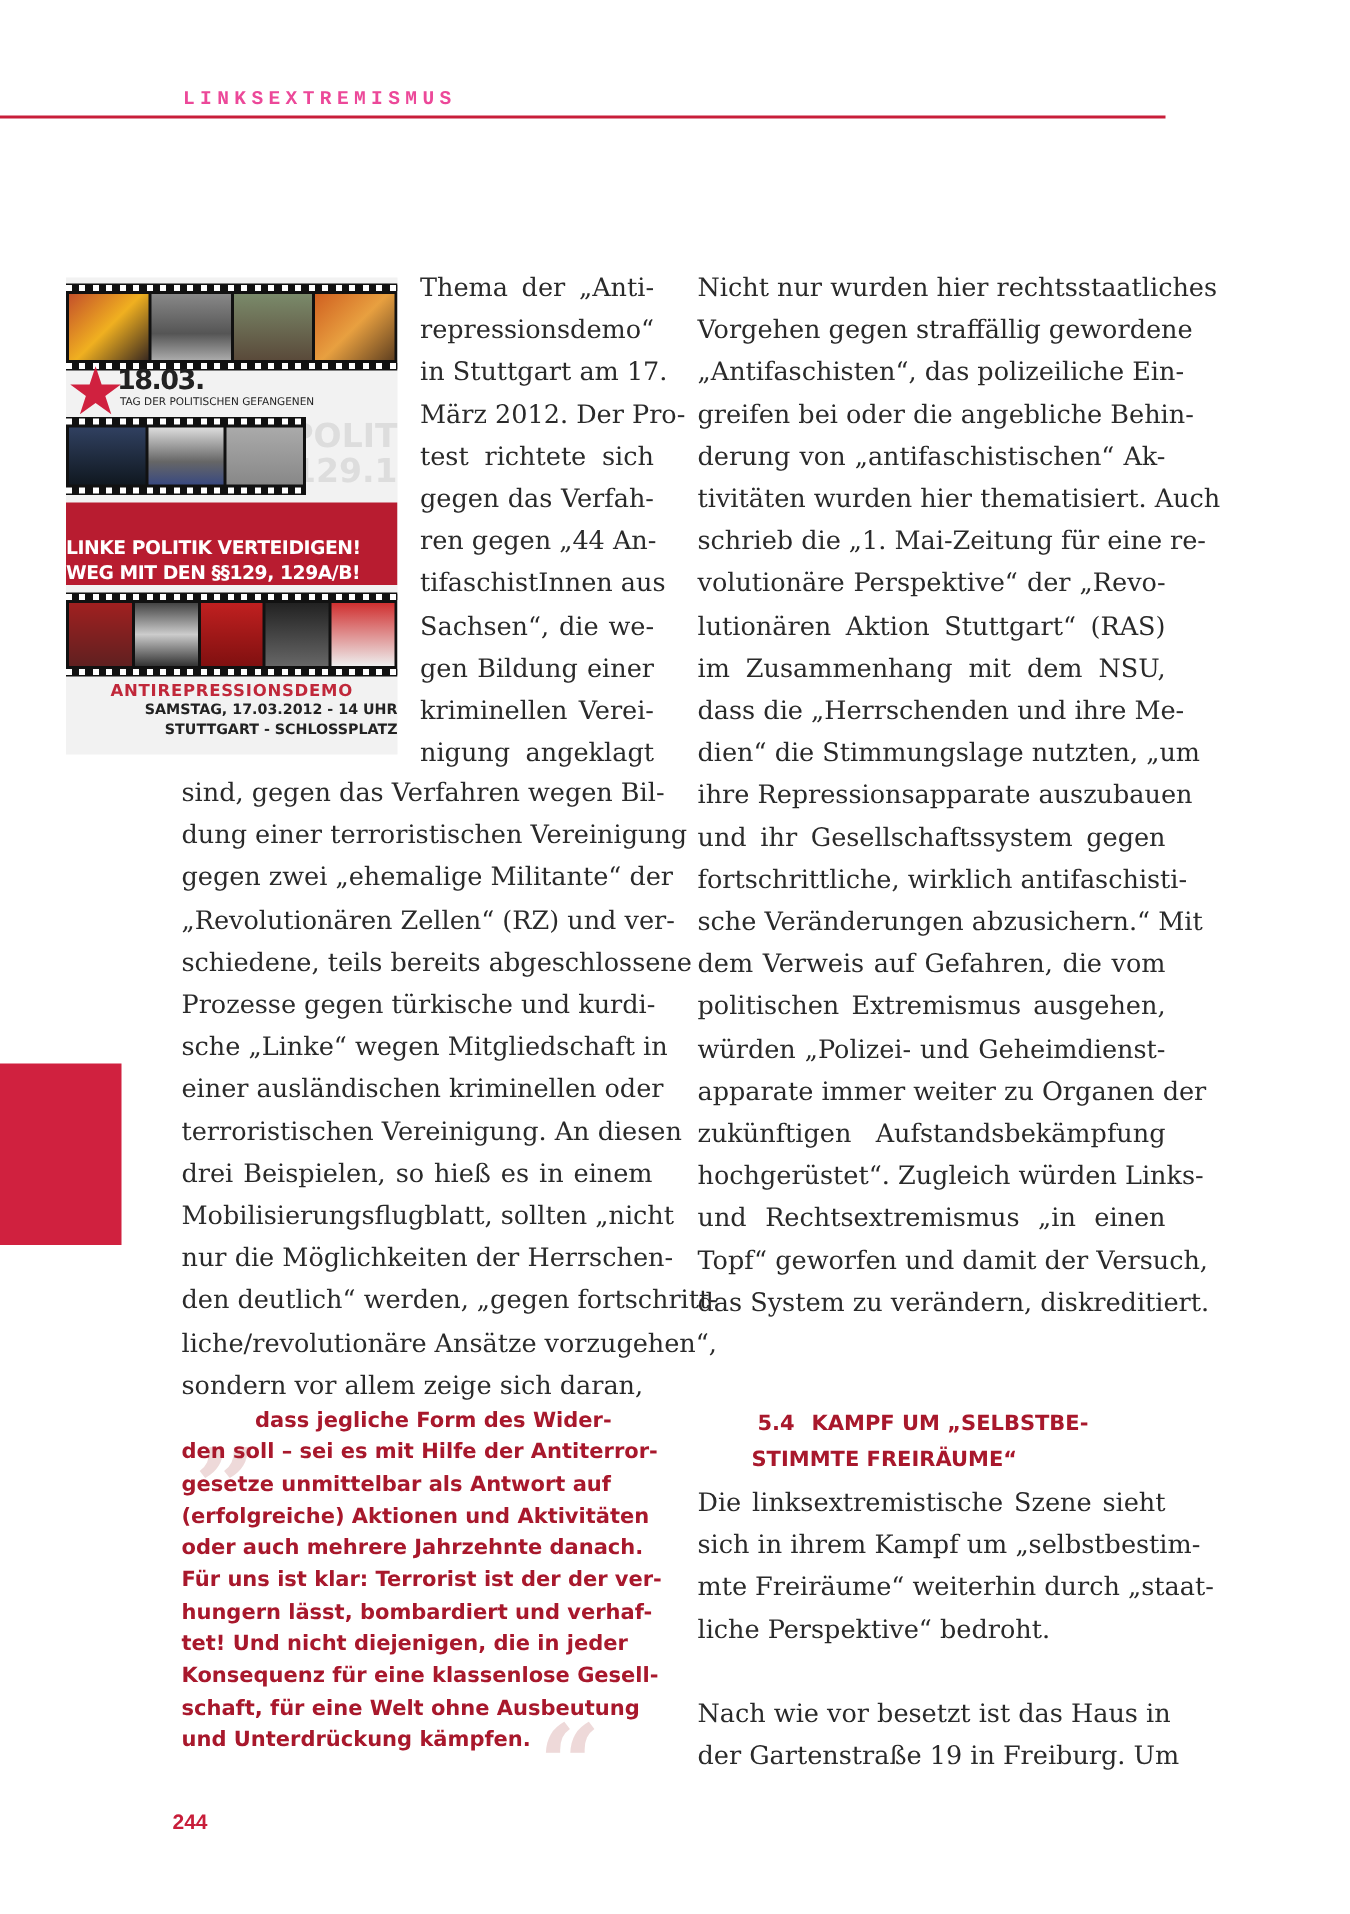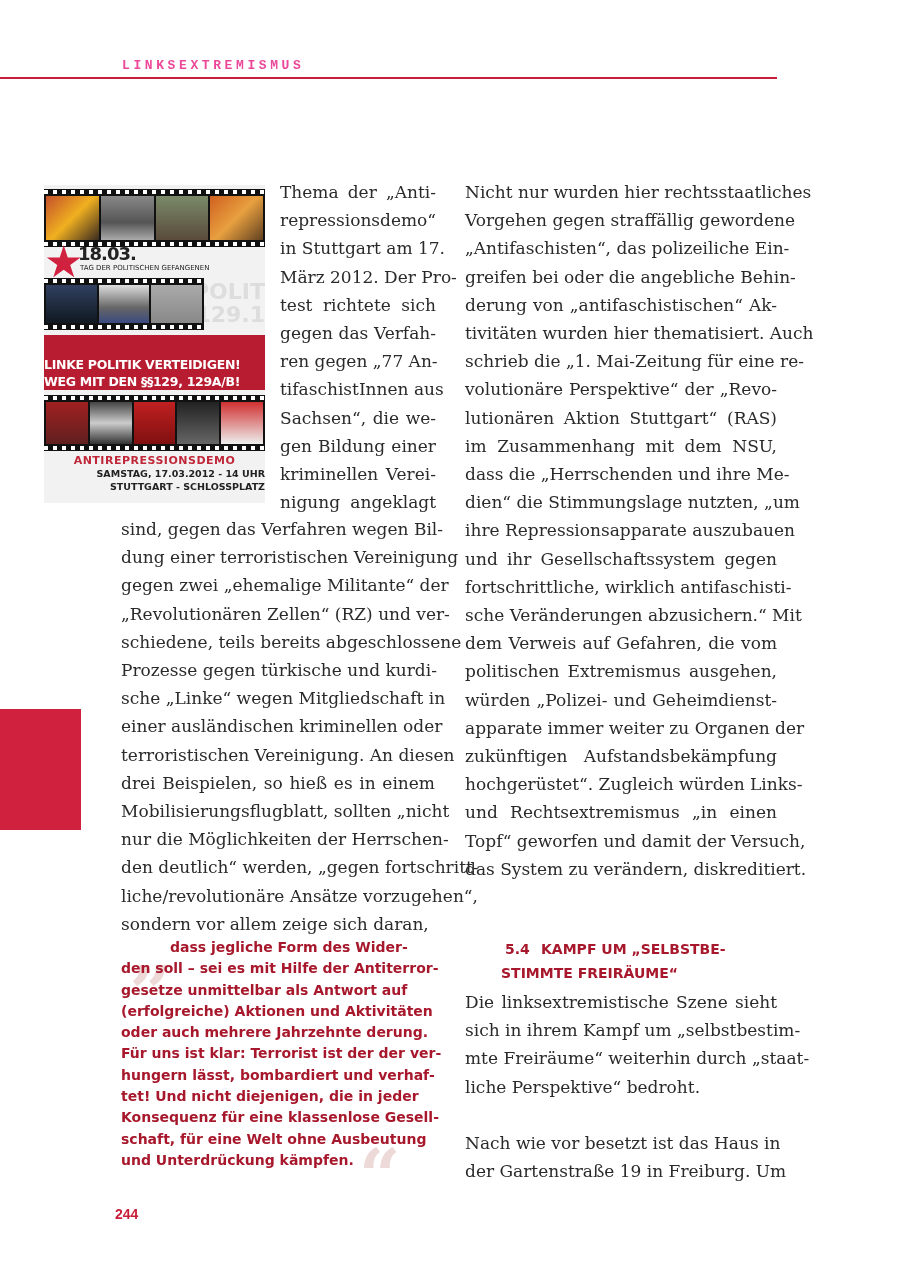--- a/index.html
+++ b/index.html
@@ -152,21 +152,21 @@
   <div class="demo-place">STUTTGART - SCHLOSSPLATZ</div>
 </div>
 
 <div class="wrap-text">
   <span class="line">Thema der „Anti-</span>
   <span class="line">repressionsdemo“</span>
   <span class="line">in Stuttgart am 17.</span>
   <span class="line">März 2012. Der Pro-</span>
   <span class="line">test richtete sich</span>
   <span class="line">gegen das Verfah-</span>
-  <span class="line">ren gegen „77 An-</span>
+  <span class="line">ren gegen „44 An-</span>
   <span class="line">tifaschistInnen aus</span>
   <span class="line">Sachsen“, die we-</span>
   <span class="line">gen Bildung einer</span>
   <span class="line">kriminellen Verei-</span>
   <span class="line">nigung angeklagt</span>
 </div>
 
 <div class="col-left">
   <span class="line">sind, gegen das Verfahren wegen Bil-</span>
   <span class="line">dung einer terroristischen Vereinigung</span>
@@ -185,21 +185,21 @@
   <span class="line last">sondern vor allem zeige sich daran,</span>
 </div>
 
 <div class="pullquote">
   <span class="open-quote">„</span>
   <span class="close-quote">“</span>
   <span class="qline indent">dass jegliche Form des Wider-</span>
   <span class="qline">den soll – sei es mit Hilfe der Antiterror-</span>
   <span class="qline">gesetze unmittelbar als Antwort auf</span>
   <span class="qline">(erfolgreiche) Aktionen und Aktivitäten</span>
-  <span class="qline">oder auch mehrere Jahrzehnte derung.</span>
+  <span class="qline">oder auch mehrere Jahrzehnte danach.</span>
   <span class="qline">Für uns ist klar: Terrorist ist der der ver-</span>
   <span class="qline">hungern lässt, bombardiert und verhaf-</span>
   <span class="qline">tet! Und nicht diejenigen, die in jeder</span>
   <span class="qline">Konsequenz für eine klassenlose Gesell-</span>
   <span class="qline">schaft, für eine Welt ohne Ausbeutung</span>
   <span class="qline">und Unterdrückung kämpfen.</span>
 </div>
 
 <div class="col-right">
   <span class="line">Nicht nur wurden hier rechtsstaatliches</span>

